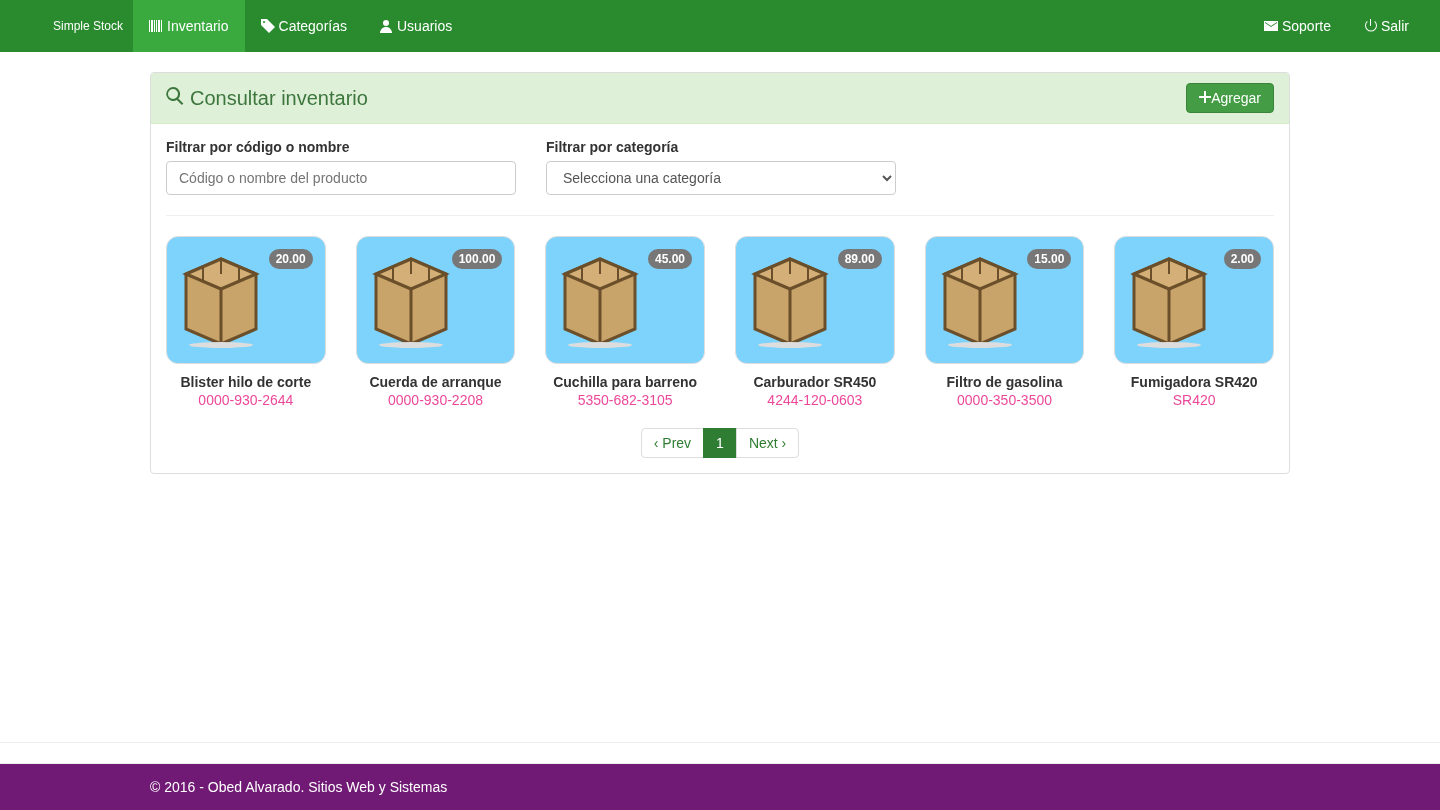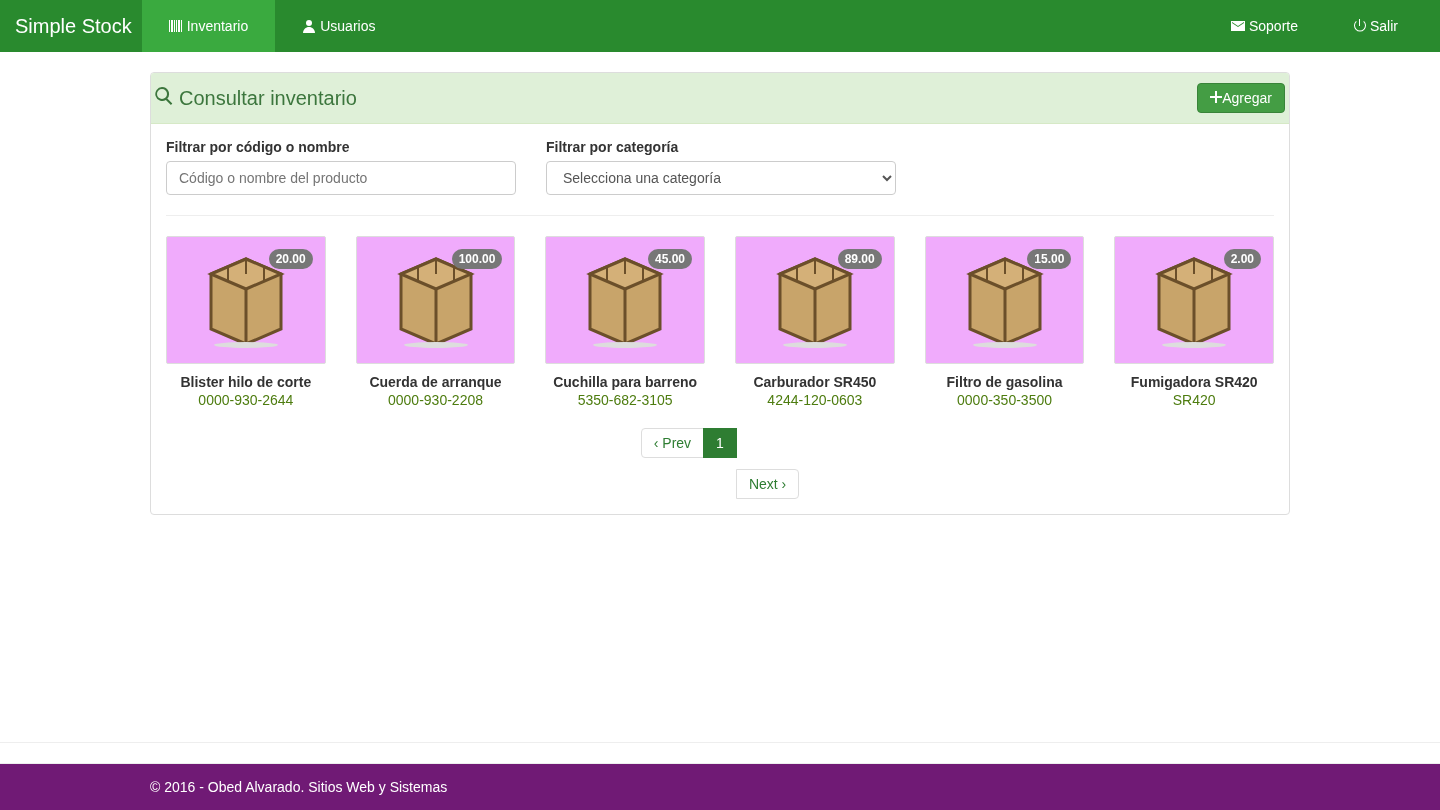--- a/index.html
+++ b/index.html
@@ -15,52 +15,53 @@
 
 .navbar {
   background: #298a2e;
   height: 52px;
   display: flex;
   align-items: center;
   padding: 0 15px;
   color: #fff;
 }
 .navbar .brand {
-  font-size: 20px;
+  font-size: 12px;
   font-weight: 500;
   color: #fff;
   padding: 0 10px 0 0;
+  margin-left: 38px;
 }
 .nav { display: flex; align-items: center; height: 100%; }
 .nav-item {
   display: flex;
   align-items: center;
   gap: 4px;
-  padding: 0 27px;
+  padding: 0 16px;
   height: 100%;
   color: #fff;
   cursor: pointer;
 }
 .nav-item.active { background: #3aaa3f; }
 .nav-right { margin-left: auto; }
 .nav-item .ico { display: inline-flex; align-items: center; }
 .nav-item svg { fill: #fff; }
 
 
 .container { width: 1140px; margin: 20px auto; flex: 1; }
 .panel {
   border: 1px solid #ddd;
   border-radius: 4px;
   overflow: hidden;
   background: #fff;
 }
 .panel-heading {
   background: #dff0d8;
   color: #3c763d;
-  padding: 10px 4px;
+  padding: 10px 15px;
   display: flex;
   align-items: center;
   justify-content: space-between;
   border-bottom: 1px solid #d6e9c6;
 }
 .panel-title {
   font-size: 20px;
   font-weight: 500;
   display: flex;
   align-items: center;
@@ -94,43 +95,42 @@
 }
 select.form-control { cursor: pointer; }
 
 hr { border: 0; border-top: 1px solid #eee; margin: 20px 0; }
 
 
 .products { display: flex; gap: 30px; justify-content: space-between; }
 .product { flex: 1; text-align: center; position: relative; }
 .thumb {
   border: 1px solid #ddd;
-  border-radius: 2px;
+  border-radius: 12px;
   padding: 4px;
   position: relative;
-  background: #f0abfc;
+  background: #7dd3fc;
   height: 128px;
   display: flex;
   align-items: center;
-  justify-content: center;
   margin-bottom: 10px;
 }
 .badge {
   position: absolute;
   top: 12px;
   right: 12px;
   background: #777;
   color: #fff;
   font-size: 12px;
   font-weight: 700;
   padding: 3px 7px;
   border-radius: 10px;
 }
 .product-name { font-weight: 700; margin-top: 5px; }
-.product-code { color: #4d7c0f; margin-top: 2px; }
+.product-code { color: #ec4899; margin-top: 2px; }
 
 
 .box-svg { width: 100px; height: 100px; }
 
 
 .pagination {
   display: flex;
   justify-content: center;
   margin-top: 20px;
 }
@@ -142,21 +142,21 @@
 .pagination li a {
   display: block;
   padding: 6px 12px;
   border: 1px solid #ddd;
   color: #2e7d32;
   text-decoration: none;
   background: #fff;
   cursor: pointer;
 }
 .pagination li:first-child a { border-radius: 4px 0 0 4px; }
-.pagination li:last-child a { border-radius: 0 4px 4px 0; margin-top: 41px; }
+.pagination li:last-child a { border-radius: 0 4px 4px 0; }
 .pagination li + li a { margin-left: -1px; }
 .pagination li.active a {
   background: #2e7d32;
   border-color: #2e7d32;
   color: #fff;
 }
 
 
 .footer {
   background: #701a75;
@@ -184,20 +184,28 @@
         <svg viewBox="0 0 14 14">
             <rect x="0" y="1" width="1" height="12"></rect>
             <rect x="2" y="1" width="2" height="12"></rect>
             <rect x="5" y="1" width="1" height="12"></rect>
             <rect x="7" y="1" width="1" height="12"></rect>
             <rect x="9" y="1" width="2" height="12"></rect>
             <rect x="12" y="1" width="1" height="12"></rect>
           </svg>
       </span>
       <span>Inventario</span>
+    </div>
+    <div class="nav-item">
+      <span class="ico">
+        <svg viewBox="0 0 14 14">
+            <path d="M0 0h6l8 8-6 6-8-8V0zm3 2a1 1 0 100 2 1 1 0 000-2z"></path>
+          </svg>
+      </span>
+      <span>Categorías</span>
     </div>
     <div class="nav-item">
       <span class="ico">
         <svg viewBox="0 0 14 14">
             <circle cx="7" cy="4" r="3"></circle>
             <path d="M1 14c0-3.3 2.7-6 6-6s6 2.7 6 6H1z"></path>
           </svg>
       </span>
       <span>Usuarios</span>
     </div>

